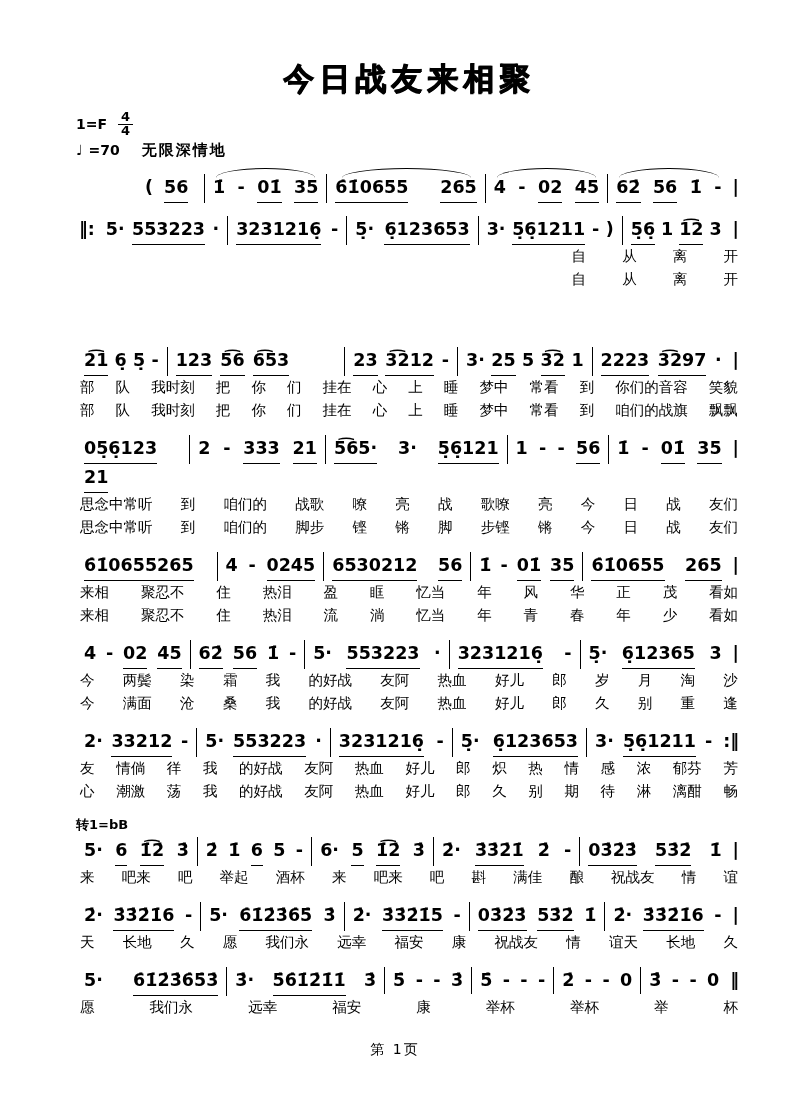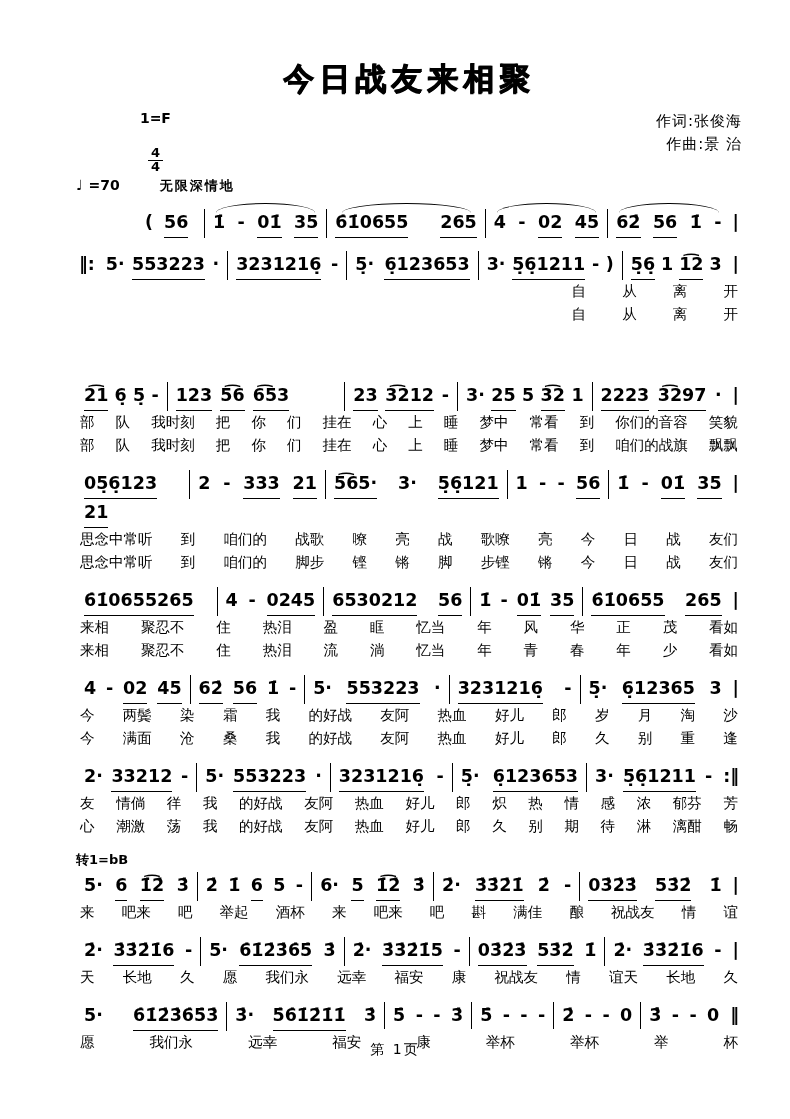--- a/index.html
+++ b/index.html
@@ -10,25 +10,25 @@
   }
   .page{padding:58px 48px 0 76px;}
   .score-title{
     text-align:center;font-family:"DejaVu Serif","Liberation Serif",serif;
     font-size:31px;font-weight:bold;letter-spacing:5px;
     text-shadow:1px 0 0 #000, 0 1px 0 #000;
     margin:0 0 10px 0;
   }
   .header{display:flex;justify-content:space-between;align-items:flex-start;margin-bottom:14px;}
   .hdr-left{font-size:14px;font-weight:bold;}
-  .keyrow{display:flex;align-items:center;gap:20px;flex-direction:column;}
+  .keyrow{display:flex;align-items:center;gap:11px;}
   .frac{display:inline-block;text-align:center;line-height:1.05;font-size:13px;}
   .frac .top{border-bottom:1.2px solid #000;padding:0 3px;}
   .temporow{display:flex;align-items:baseline;gap:6px;margin-top:4px;}
-  .expr{margin-left:34px;font-size:13px;letter-spacing:2px;}
+  .expr{margin-left:16px;font-size:15px;letter-spacing:2px;}
   .hdr-right{text-align:right;font-size:15px;line-height:1.55;letter-spacing:1px;}
   .system{margin-bottom:13px;}
   .pre-label{font-size:13px;font-weight:bold;margin-bottom:3px;}
   .notation{display:flex;align-items:baseline;font-size:17.5px;font-weight:bold;line-height:27px;}
   .notation.indent{margin-left:66px;}
   .measure{display:flex;align-items:baseline;justify-content:space-between;
     padding:0 6px;position:relative;min-width:0;}
   .measure + .measure{border-left:1.6px solid #000;}
   .measure.arc::before{
     content:"";position:absolute;left:9%;right:9%;top:-6px;height:9px;
@@ -59,24 +59,20 @@
           <span class="top">4</span><br>
           <span>4</span>
         </span>
       </div>
       <div class="temporow">
         <span>♩</span>
           <span>=70</span>
         <span class="expr">无限深情地</span>
       </div>
     </div>
-    <div class="hdr-right">
-      <div>作词:张俊海</div>
-      <div>作曲:景 治</div>
-    </div>
   </div>
 
   <div id="score">
       <div class="system">
         <div class="notation indent">
           <span class="affix">(</span>
           <div class="measure" style="flex-grow: 3;">
             <span class="tok u">56</span>
           </div>
           <div class="measure arc" style="flex-grow: 10;">

